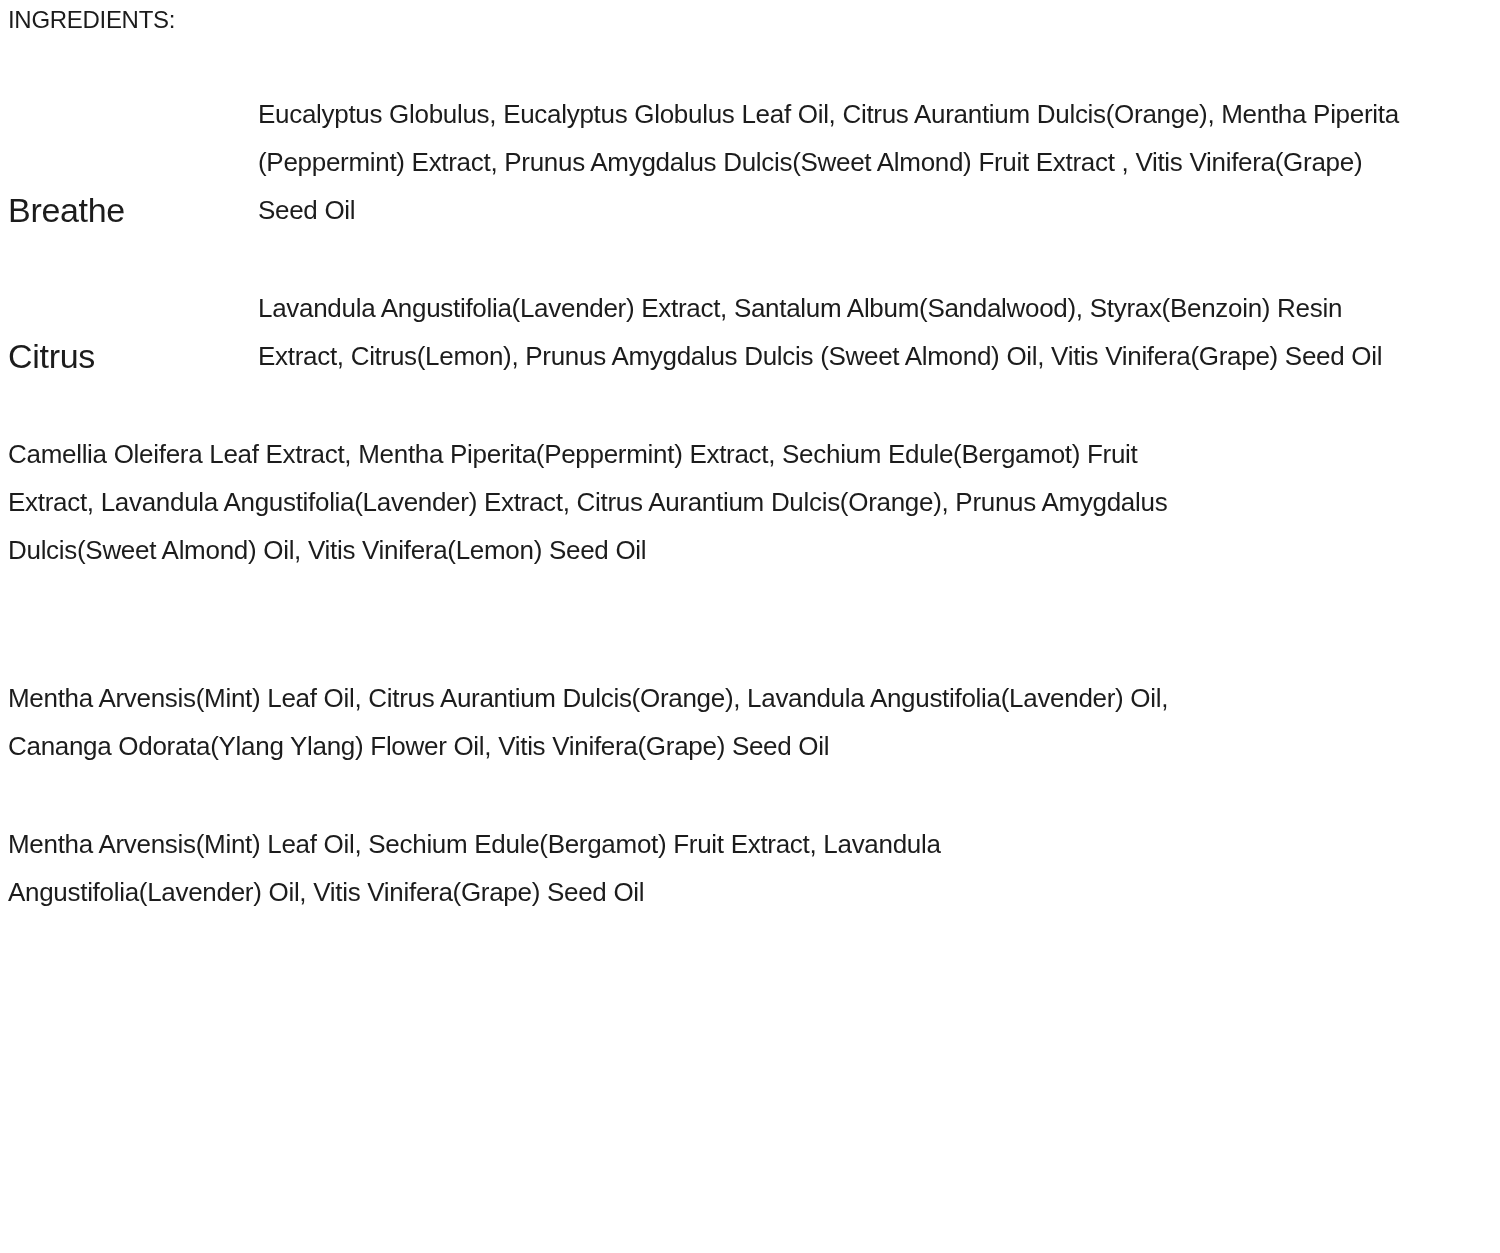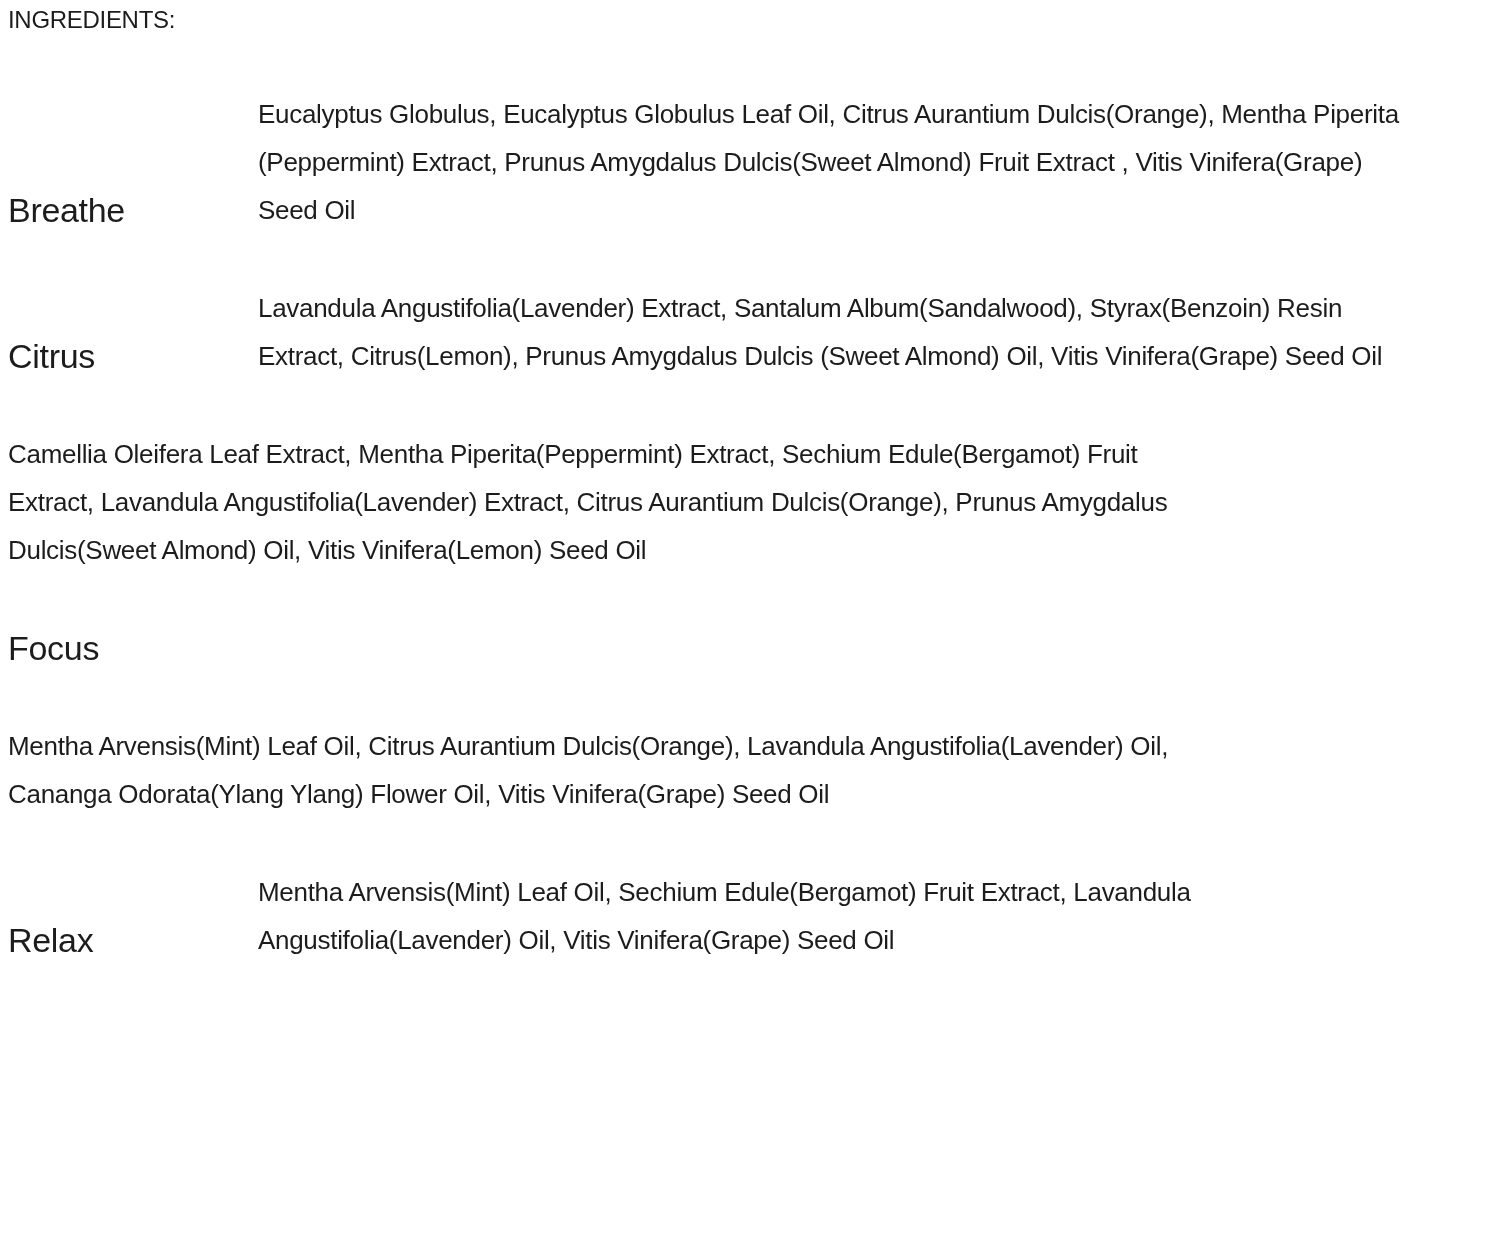--- a/index.html
+++ b/index.html
@@ -62,24 +62,22 @@
   <div class="row">
     <div class="product-name">Citrus</div>
     <div class="ingredient-text">Lavandula Angustifolia(Lavender) Extract, Santalum Album(Sandalwood), Styrax(Benzoin) Resin Extract, Citrus(Lemon), Prunus Amygdalus Dulcis (Sweet Almond) Oil, Vitis Vinifera(Grape) Seed Oil</div>
   </div>
 
   <div class="row">
     <div class="ingredient-text">Camellia Oleifera Leaf Extract, Mentha Piperita(Peppermint) Extract, Sechium Edule(Bergamot) Fruit Extract, Lavandula Angustifolia(Lavender) Extract, Citrus Aurantium Dulcis(Orange), Prunus Amygdalus Dulcis(Sweet Almond) Oil, Vitis Vinifera(Lemon) Seed Oil</div>
   </div>
 
   <div class="row">
-    <div class="product-name">Focus</div>
   </div>
 
   <div class="row">
     <div class="ingredient-text">Mentha Arvensis(Mint) Leaf Oil, Citrus Aurantium Dulcis(Orange), Lavandula Angustifolia(Lavender) Oil, Cananga Odorata(Ylang Ylang) Flower Oil, Vitis Vinifera(Grape) Seed Oil</div>
   </div>
 
   <div class="row">
-    <div class="product-name">Relax</div>
     <div class="ingredient-text">Mentha Arvensis(Mint) Leaf Oil, Sechium Edule(Bergamot) Fruit Extract, Lavandula Angustifolia(Lavender) Oil, Vitis Vinifera(Grape) Seed Oil</div>
   </div>
 </div>
 
 </body></html>

